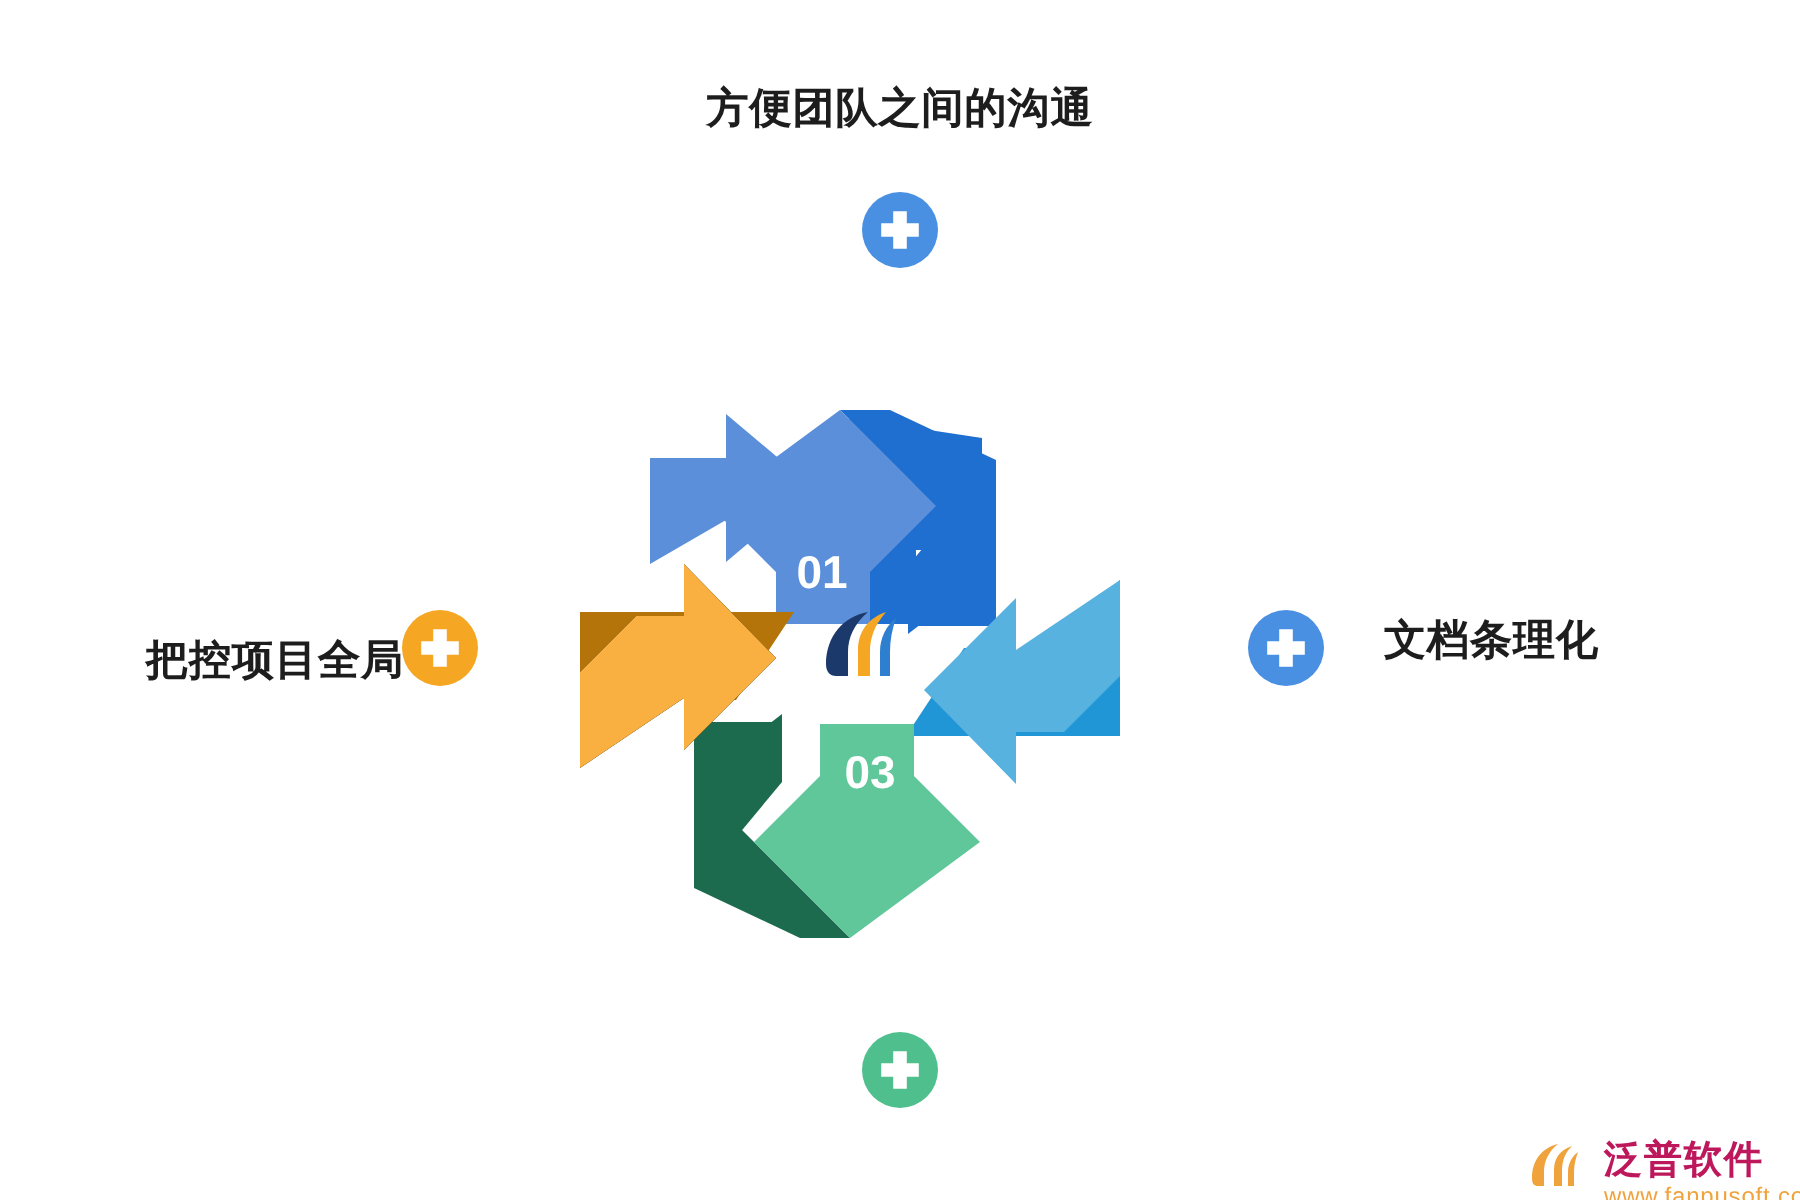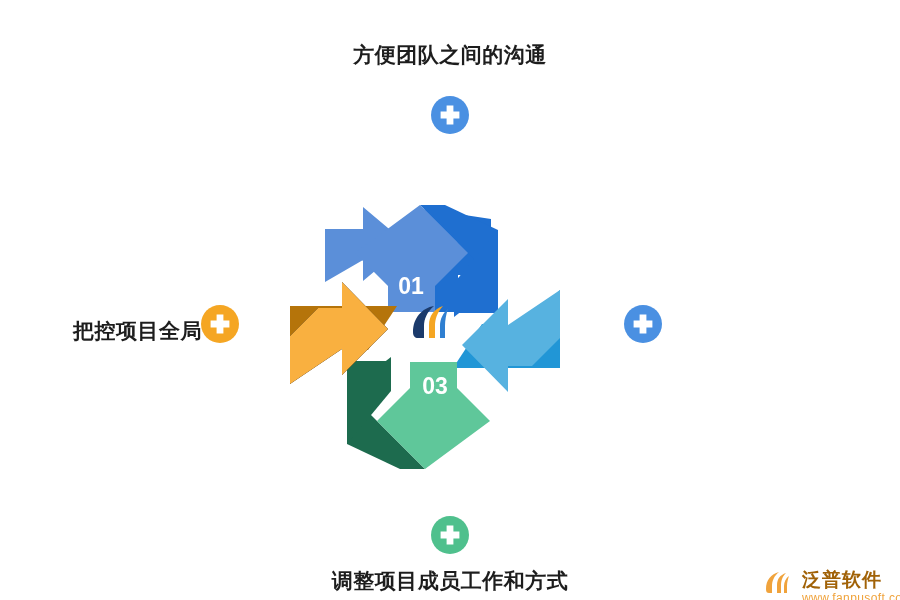--- a/index.html
+++ b/index.html
@@ -92,21 +92,21 @@
     top: 541px;
     width: 130px;
     height: 48px;
   }
   .wm-name {
     position: absolute;
     left: 40px;
     top: 2px;
     font-size: 19px;
     font-weight: 700;
-    color: #a16207;
+    color: #be185d;
     letter-spacing: 1px;
     white-space: nowrap;
   }
   .wm-url {
     position: absolute;
     left: 40px;
     top: 26px;
     font-size: 12px;
     color: #f0a33c;
     letter-spacing: 0.4px;
@@ -119,22 +119,22 @@
     width: 34px;
     height: 34px;
   }
 </style>
 </head>
 <body>
 
 <div class="stage">
 
   <div class="label label-top">方便团队之间的沟通</div>
-  <div class="label label-bottom">调整项目成员工作和方式</div>
   <div class="label label-left">把控项目全局</div>
+  <div class="label label-right">文档条理化</div>
 
   <div class="plus plus-top">
     <svg width="38" height="38" viewBox="0 0 38 38">
       <circle cx="19" cy="19" r="19" fill="#4a90e2"></circle>
       <path d="M15.6 9.6h6.8v6h6v6.8h-6v6h-6.8v-6h-6v-6.8h6z" fill="#ffffff"></path>
     </svg>
   </div>
 
   <div class="plus plus-bottom">
     <svg width="38" height="38" viewBox="0 0 38 38">

